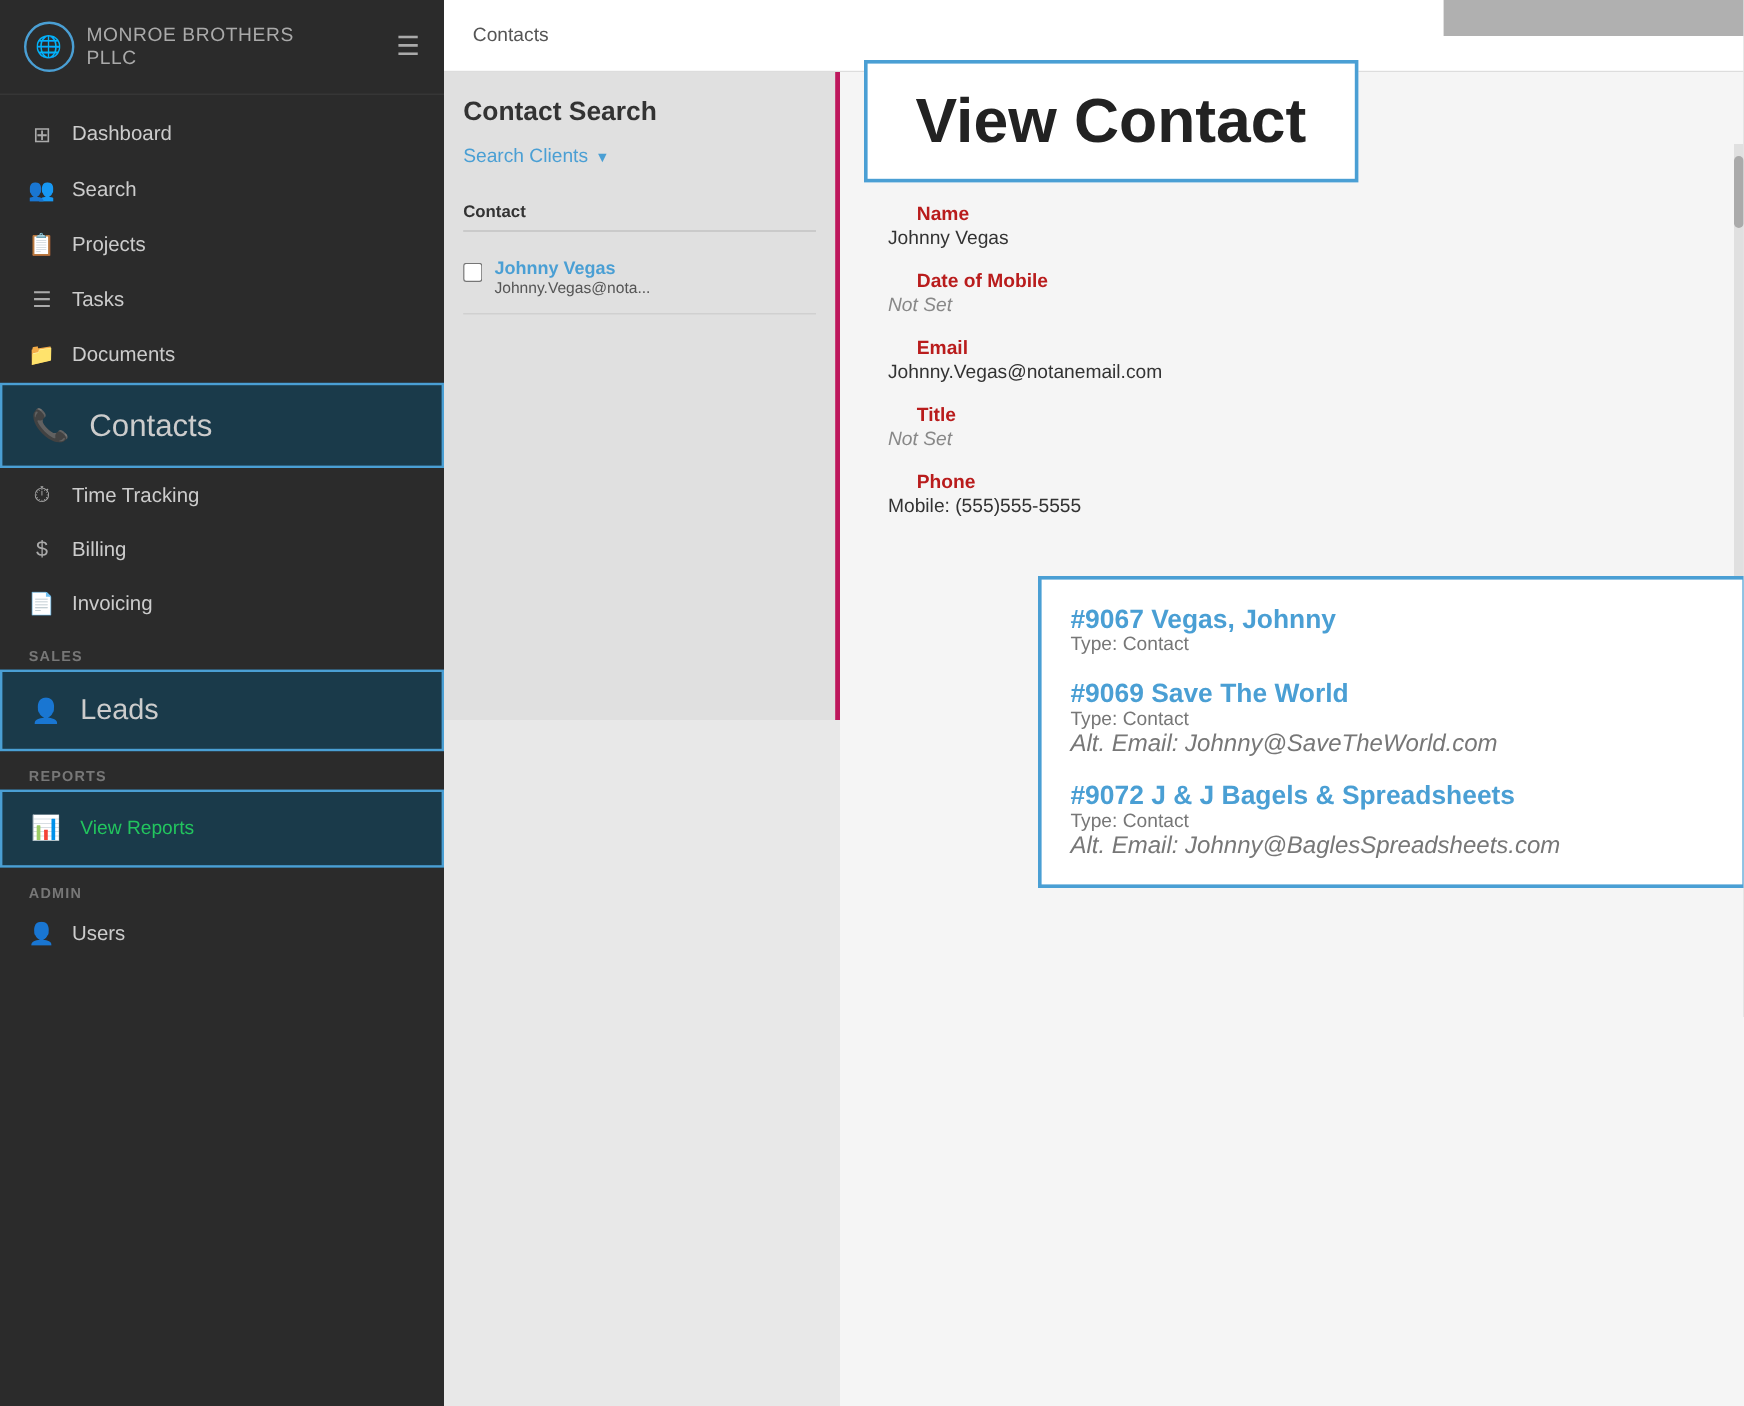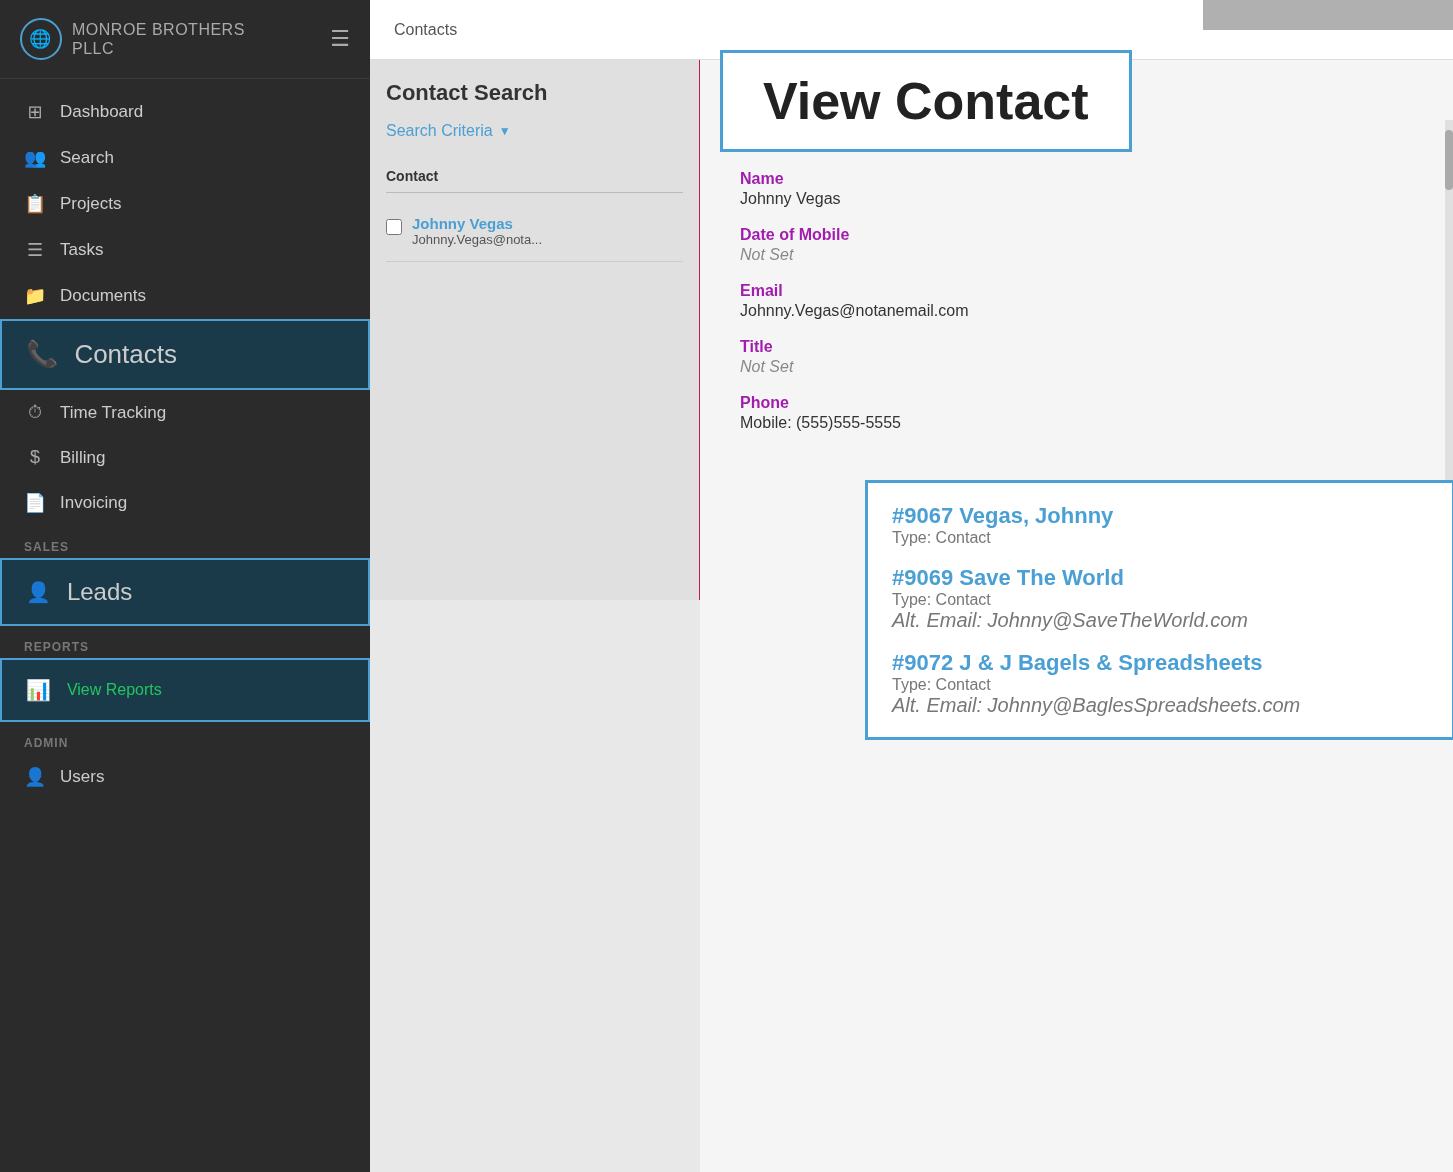--- a/index.html
+++ b/index.html
@@ -199,22 +199,23 @@
       color: #555;
     }
 
     .field-group {
       margin-bottom: 18px;
     }
 
     .field-label {
       font-size: 16px;
       font-weight: 700;
-      color: #a21caf;
+      color: #b91c1c;
       margin-bottom: 2px;
+      margin-left: 24px;
     }
 
     .field-value {
       font-size: 16px;
       color: #333;
     }
 
     .field-value.not-set {
       font-style: italic;
       color: #888;
@@ -371,26 +372,26 @@
 </div>
 
 <div class="main-area">
 
   <div class="topbar">
     <span class="breadcrumb">Contacts</span>
   </div>
 
   <div class="top-right-grey"></div>
 
-  <div style="position:absolute;left:0;top:60px;width:330px;background:#e0e0e0;border-right:1px solid #be185d;padding:20px 16px;min-height:540px;">
+  <div style="position:absolute;left:0;top:60px;width:330px;background:#e0e0e0;border-right:4px solid #be185d;padding:20px 16px;min-height:540px;">
 
     <div class="contact-search-title">Contact Search</div>
 
     <div class="search-criteria-btn">
-      <span>Search Criteria</span>
+      <span>Search Clients</span>
       <span class="arrow">▼</span>
     </div>
 
     <div style="font-size:14px;font-weight:700;color:#333;padding:8px 0;border-bottom:1px solid #bbb;margin-bottom:8px;">Contact</div>
 
     <div class="contact-row">
       <input type="checkbox" class="contact-checkbox" style="">
       <div class="contact-info">
         <div class="contact-name">Johnny Vegas</div>
         <div class="contact-email">Johnny.Vegas@nota...</div>

